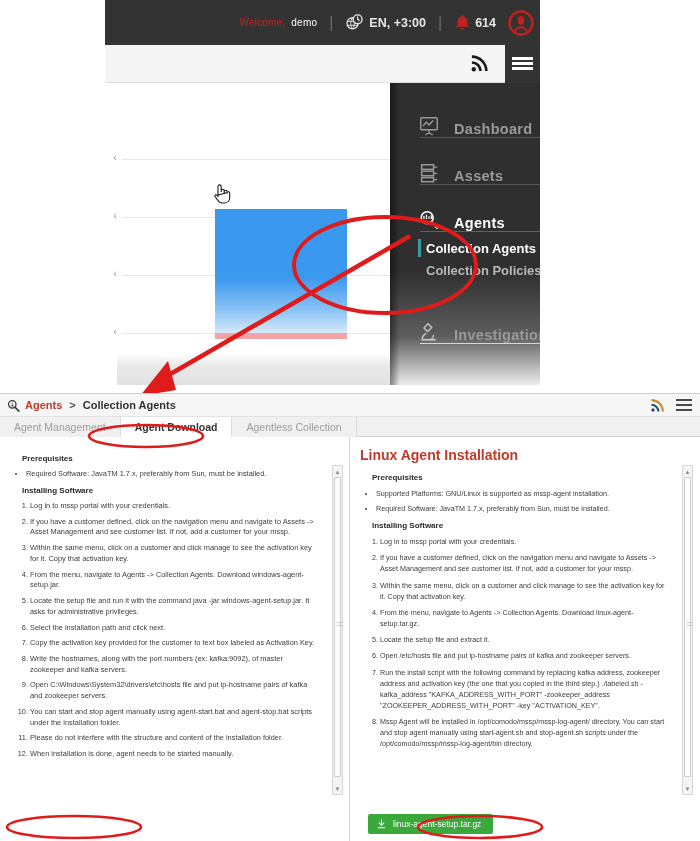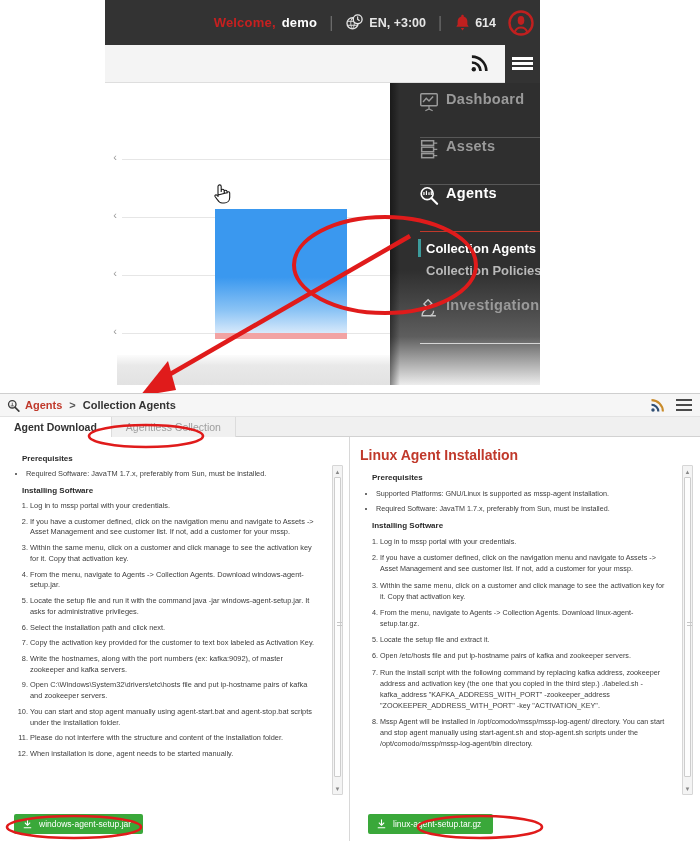--- a/index.html
+++ b/index.html
@@ -15,21 +15,21 @@
   .top-shot {
     position: absolute; left: 105px; top: 0; width: 435px; height: 385px;
     background: #ffffff; overflow: hidden;
   }
   .top-bar {
     position: absolute; left: 0; top: 0; width: 435px; height: 45px;
     background: #333333;
     display: flex; align-items: center; justify-content: flex-end;
     padding-right: 6px;
   }
-  .welcome { color: #c62020; font-size: 13px; font-weight: bold; letter-spacing: .2px; }
+  .welcome { color: #c62020; font-size: 10px; font-weight: normal; letter-spacing: .2px; }
   .welcome .user { color: #ffffff; margin-left: 6px; }
   .tb-sep { color: #6c6c6c; margin: 0 12px; font-size: 16px; font-weight: 300; }
   .lang { color: #e6e6e6; font-size: 12.5px; font-weight: bold; display: flex; align-items: center; gap: 5px; }
   .globe-ic { width: 19px; height: 19px; display: block; }
   .bell-wrap { display: flex; align-items: center; gap: 4px; }
   .bell-ic { width: 17px; height: 19px; display: block; }
   .bell-count { color: #e8e8e8; font-size: 12.5px; font-weight: bold; }
   .avatar-ic { width: 26px; height: 26px; margin-left: 12px; display: block; }
 
   .sub-bar {
@@ -72,21 +72,21 @@
   
   .nav-menu {
     position: absolute; left: 285px; top: 83px; width: 255px; height: 302px;
     background: linear-gradient(180deg, #2f2f2f 0%, #2f2f2f 62%, #5e5e5e 84%, #c9c9c9 96%, #ededed 100%);
     overflow: hidden;
   }
   .nav-menu::before {
     content: ""; position: absolute; left: 0; top: 0; width: 10px; height: 100%;
     background: linear-gradient(90deg, rgba(0,0,0,.45), rgba(0,0,0,0));
   }
-  .nav-item { position: relative; padding: 0 0 0 28px; height: 46px; display: flex; align-items: flex-start; gap: 6px; }
+  .nav-item { position: relative; padding: 0 0 0 28px; height: 46px; display: flex; align-items: flex-end; gap: 14px; }
   .nav-item .label { font-size: 14.5px; font-weight: bold; color: #9a9a9a; letter-spacing: .3px; }
   .nav-item.active .label { color: #ffffff; }
   .nav-ic { width: 22px; height: 22px; display: block; }
   .nav-div { height: 1px; background: #585858; margin: 0 12px 0 30px; }
   .nav-div.red { background: #c0392b; margin: 0 0 0 30px; }
   .sub-item {
     position: relative; height: 22px; display: flex; align-items: center;
     padding-left: 36px; font-size: 13px; font-weight: bold; color: #b9b9b9;
   }
   .sub-item.sel { color: #ffffff; }
@@ -307,20 +307,23 @@
         </svg>
         <div class="mini-burger">
           <span></span>
             <span></span>
             <span></span>
         </div>
       </div>
     </div>
 
     <div class="tab-bar">
+      <div class="tab">
+        <span>Agent Management</span>
+      </div>
       <div class="tab active">
         <span>Agent Download</span>
       </div>
       <div class="tab">
         <span>Agentless Collection</span>
       </div>
     </div>
 
     <div class="panes">
 
@@ -348,27 +351,20 @@
         </div>
 
         <div class="scroll-track" style="right:6px;height:330px">
           <div class="scroll-arrow" style="position:absolute;top:0">▲</div>
           <div class="scroll-thumb" style="top:11px;height:300px">
             <div class="scroll-grip" style="top:144px"></div>
           </div>
           <div class="scroll-arrow" style="position:absolute;bottom:0">▼</div>
         </div>
 
-        <a class="dl-btn" style="left:14px;bottom:8px">
-          <svg class="dl-ic" viewBox="0 0 12 14">
-            <path d="M6 1v7M2.8 5.6L6 8.8l3.2-3.2" fill="none" stroke="#ffffff" stroke-width="1.5" stroke-linecap="round"></path>
-            <path d="M1.4 12.2h9.2" stroke="#ffffff" stroke-width="1.6" stroke-linecap="round"></path>
-          </svg>
-          <span>windows-agent-setup.jar</span>
-        </a>
       </div>
 
       <div class="pane right">
         <div class="pane-title">Linux Agent Installation</div>
         <div class="doc" style="padding-right:26px">
           <h4>Prerequisites</h4>
           <ul>
             <li>Supported Platforms: GNU/Linux is supported as mssp-agent installation.</li>
             <li>Required Software: JavaTM 1.7.x, preferably from Sun, must be installed.</li>
           </ul>

